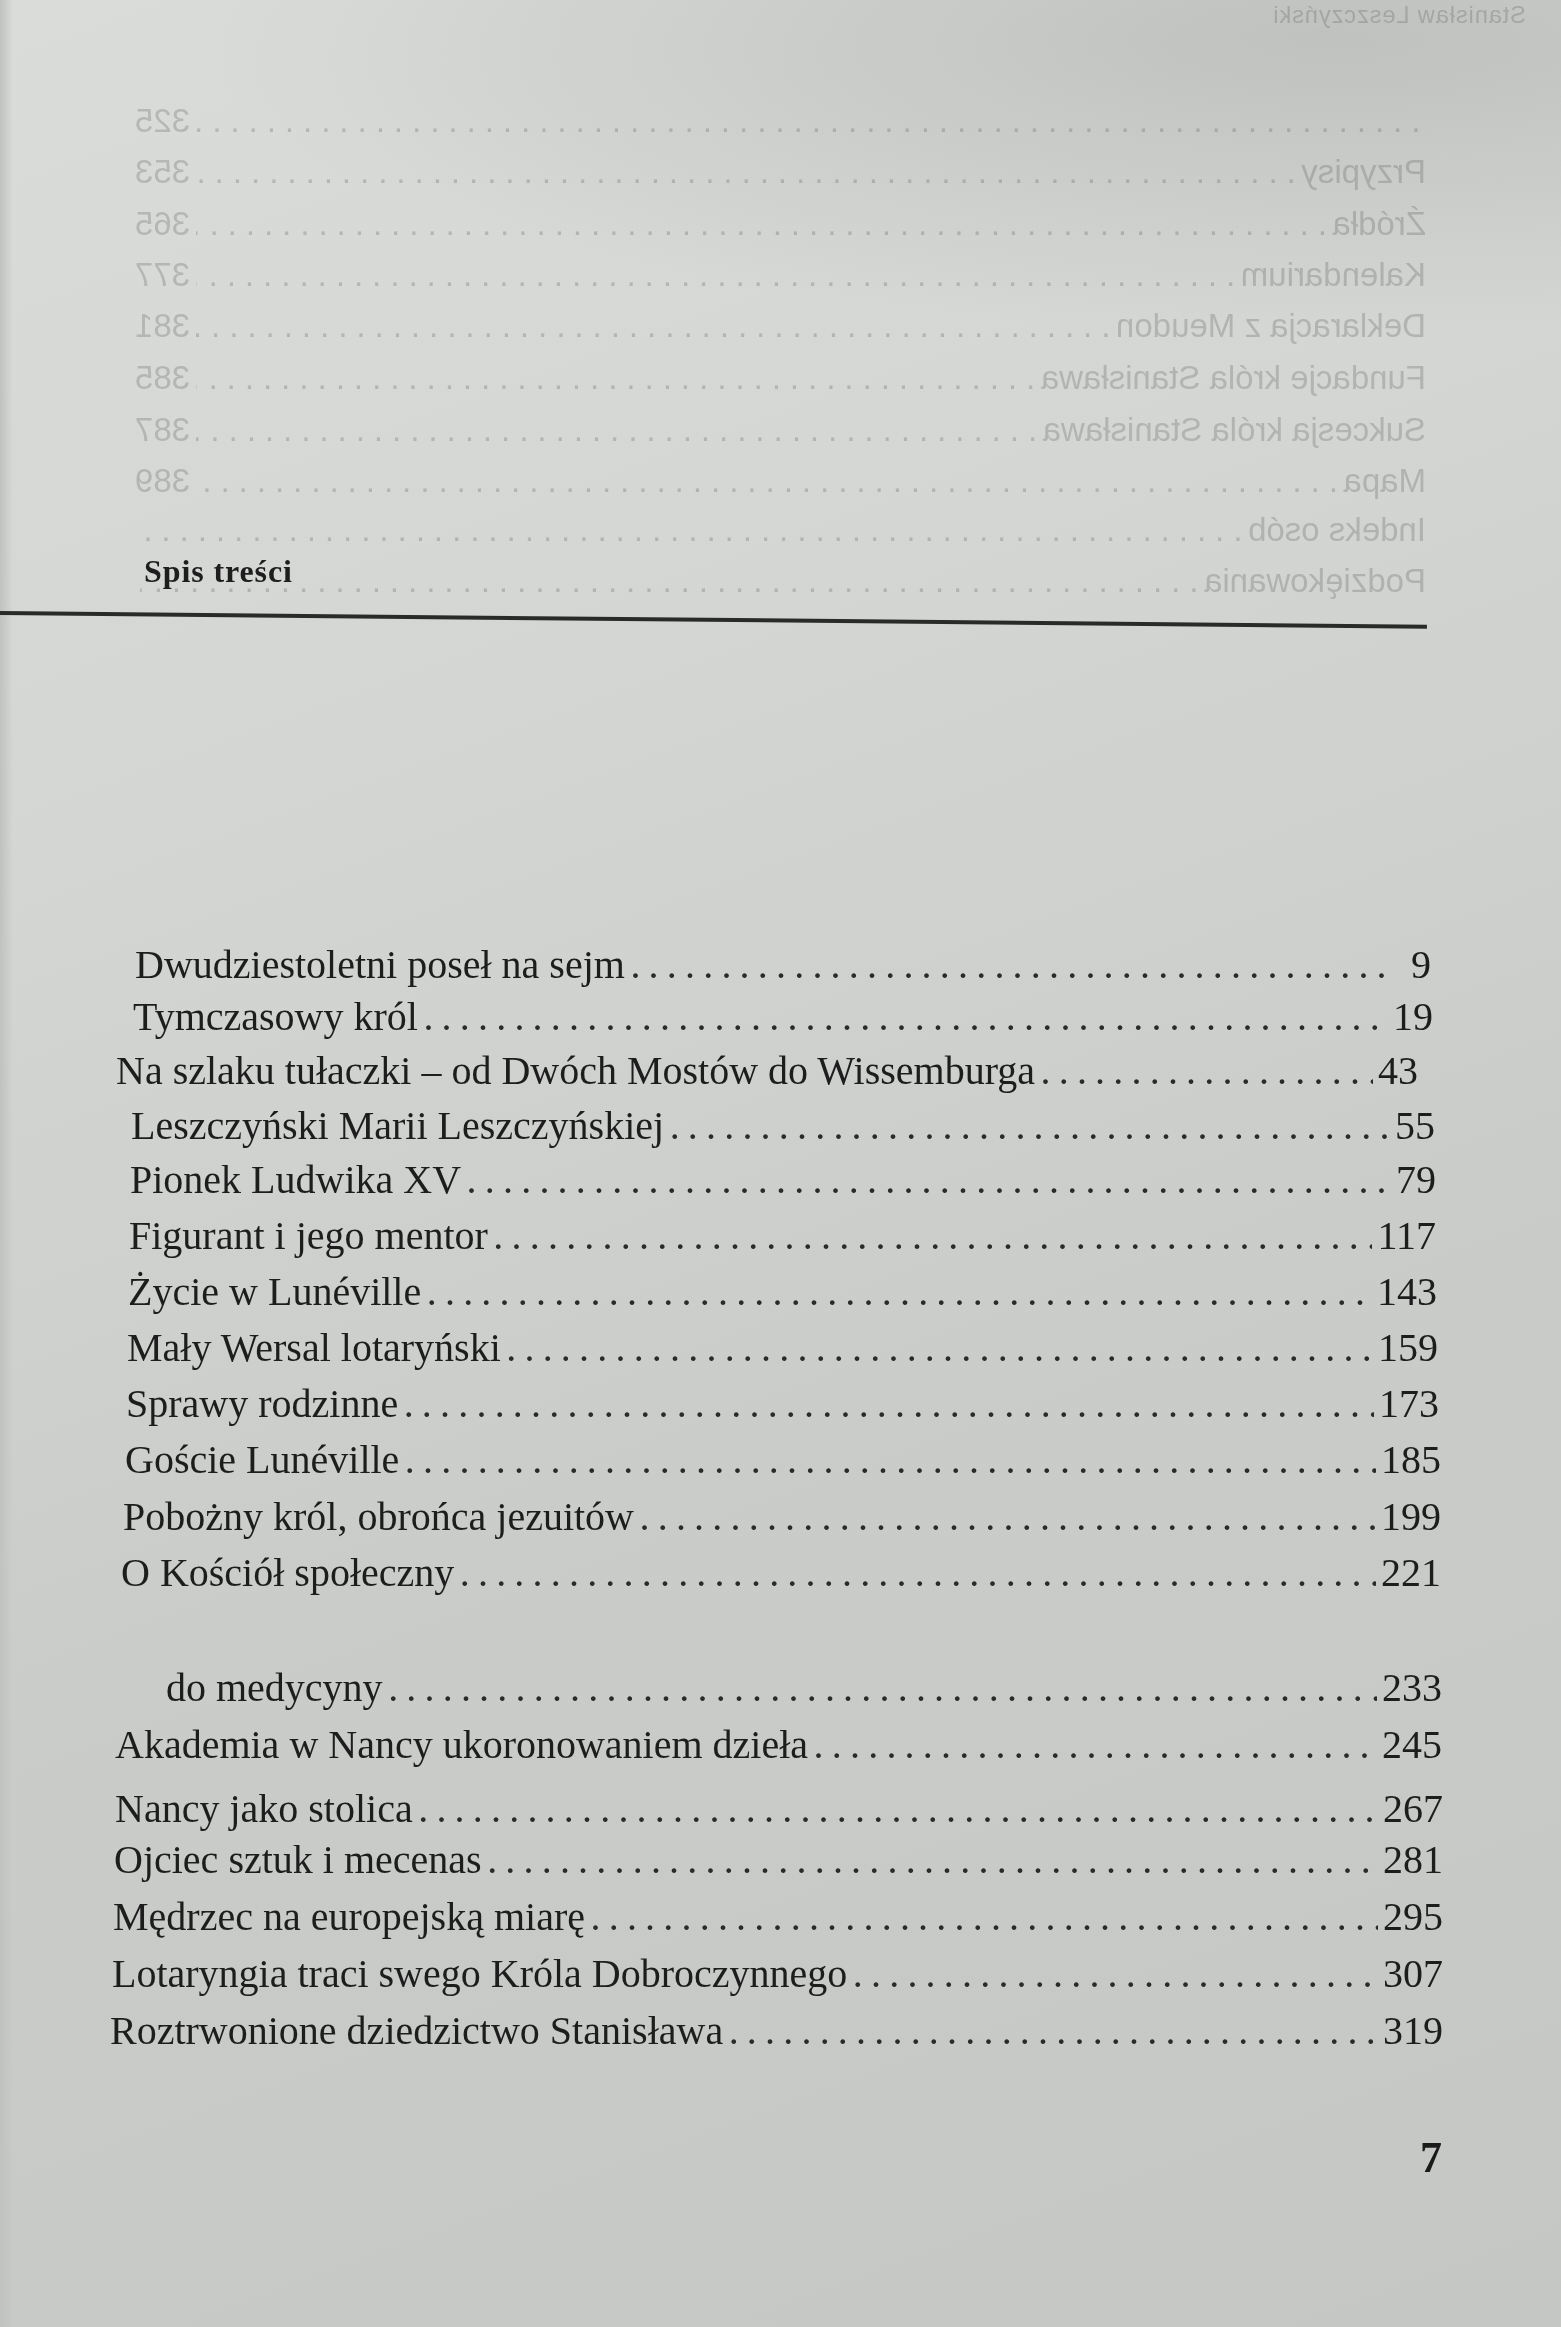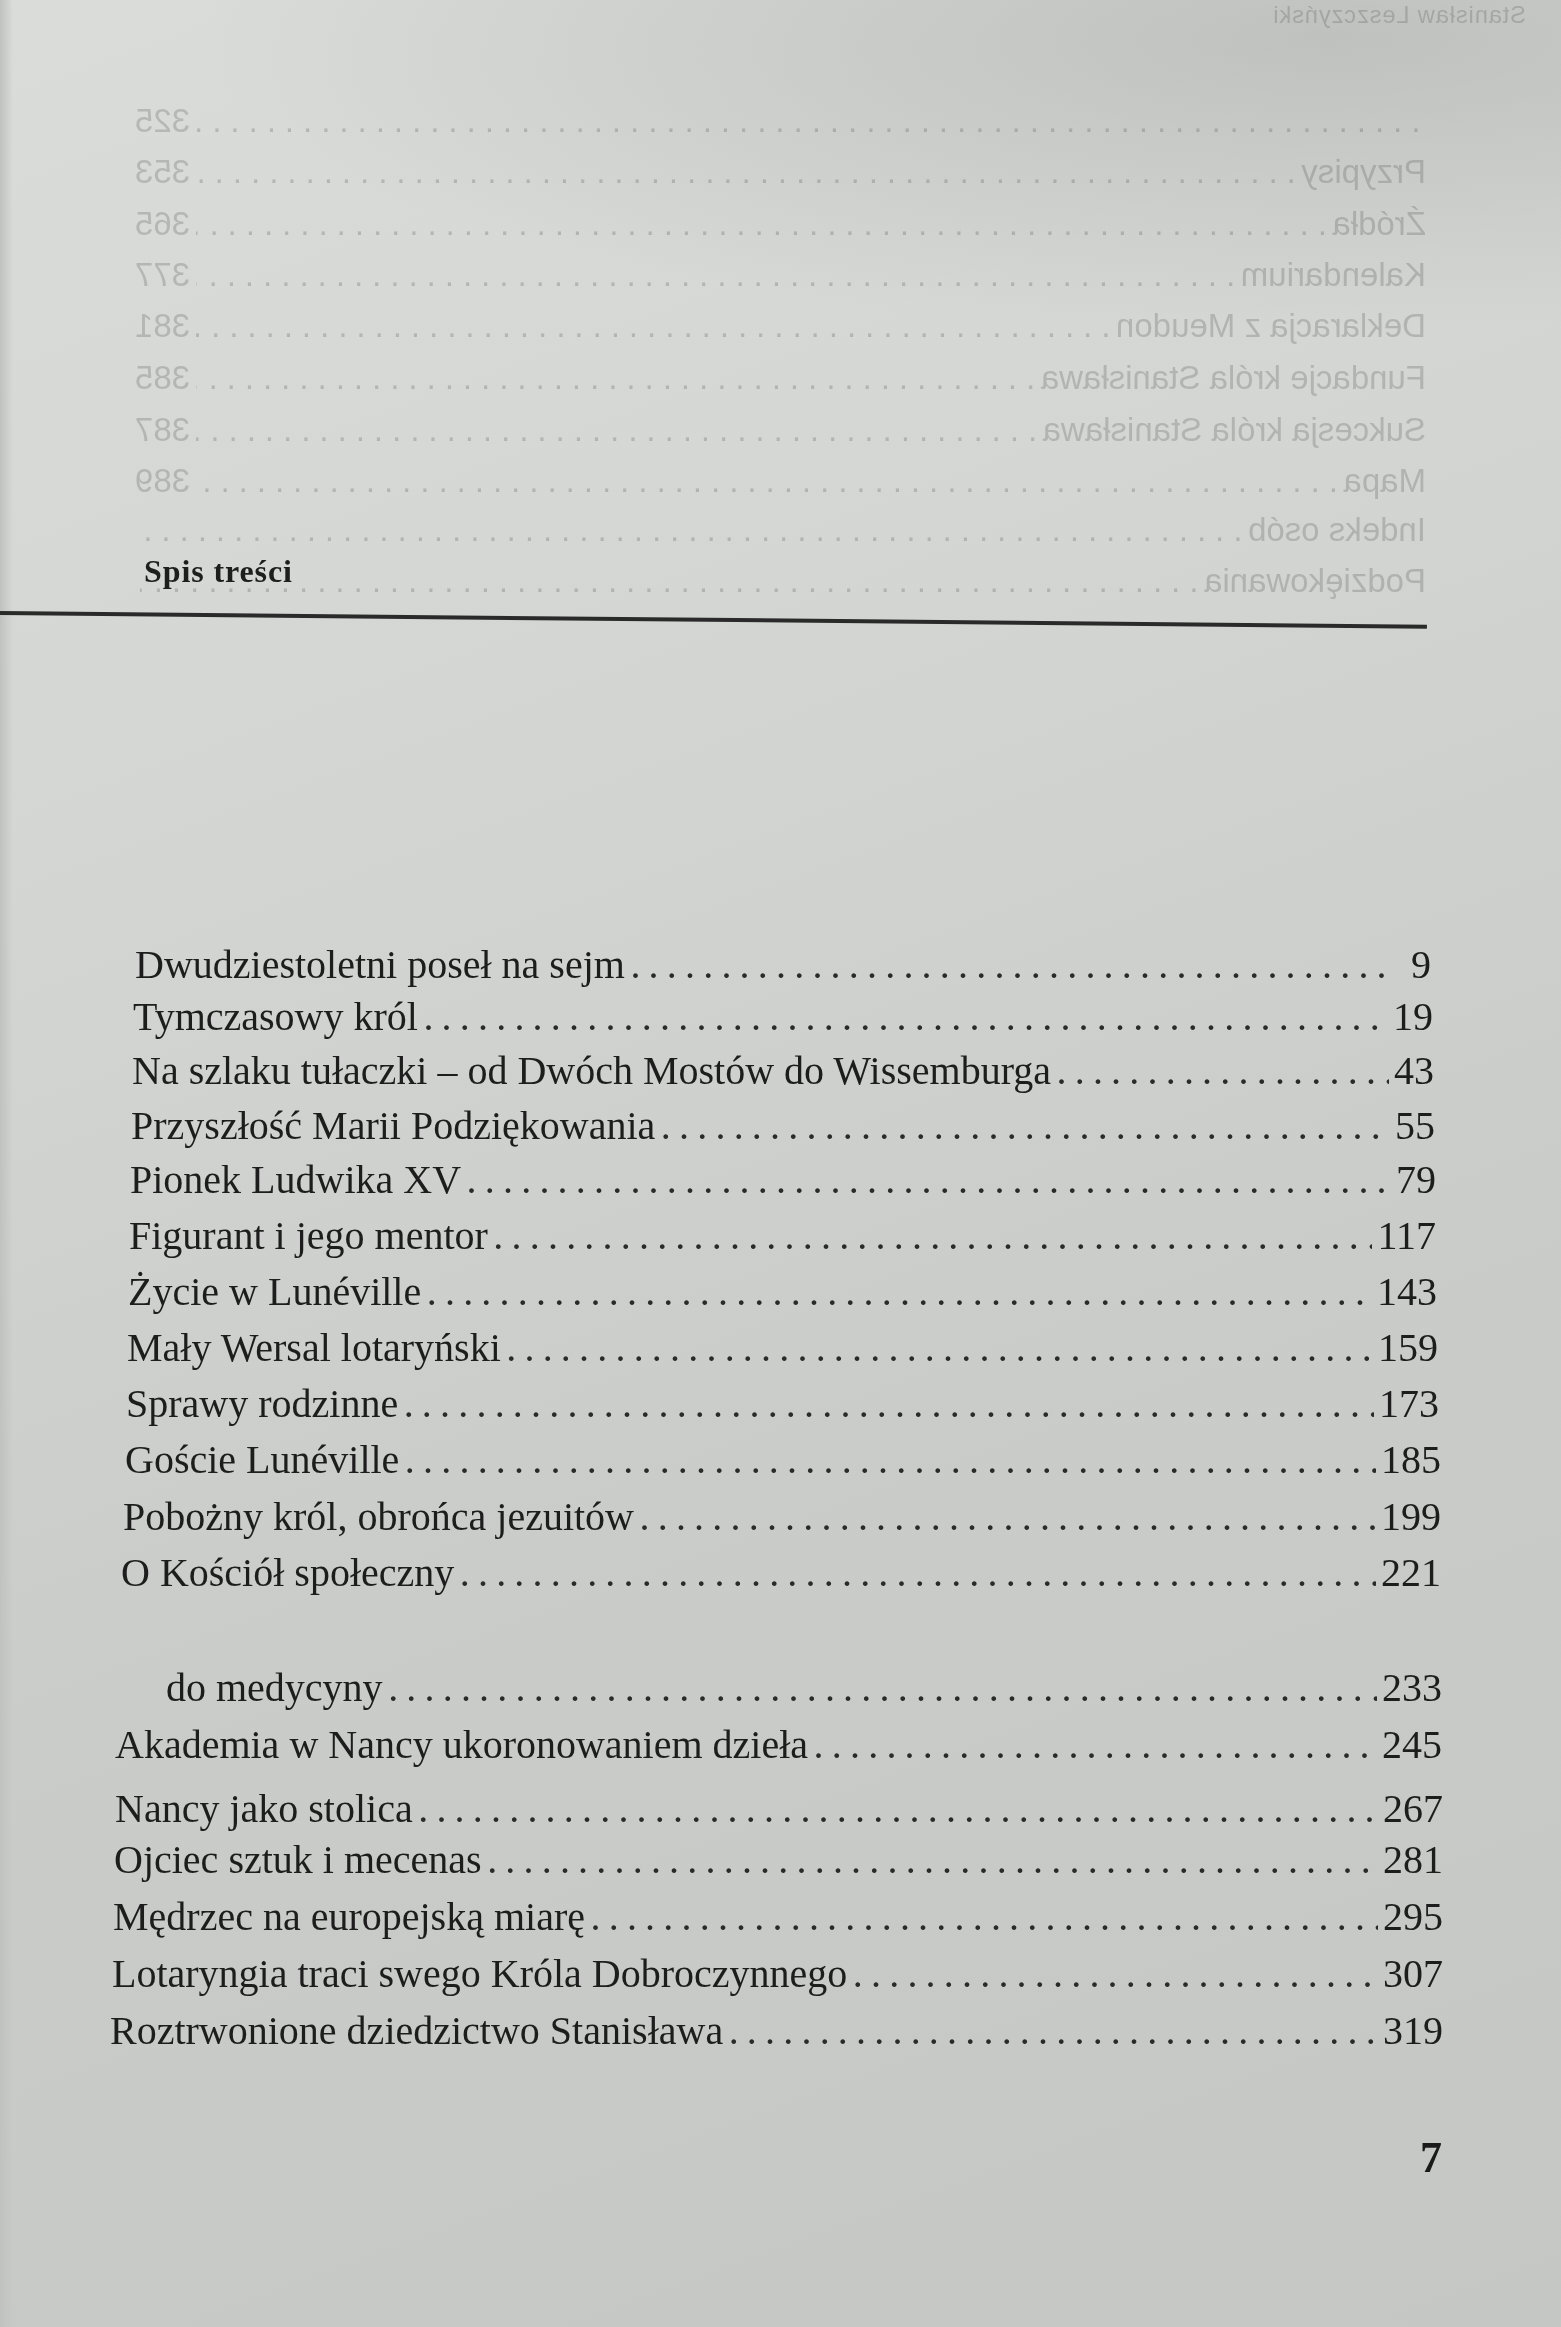--- a/index.html
+++ b/index.html
@@ -196,27 +196,27 @@
   <div class="toc-entry" style="left:135px; top:941px; width:1296px;">
       <span class="t">Dwudziestoletni poseł na sejm</span>
       <span class="d">....................................................................................................</span>
       <span class="p">9</span>
     </div>
   <div class="toc-entry" style="left:133px; top:993px; width:1300px;">
       <span class="t">Tymczasowy król</span>
       <span class="d">....................................................................................................</span>
       <span class="p">19</span>
     </div>
-  <div class="toc-entry" style="left:132px; top:1047px; width:1302px;">
+  <div class="toc-entry" style="left:116px; top:1047px; width:1302px;">
       <span class="t">Na szlaku tułaczki – od Dwóch Mostów do Wissemburga</span>
       <span class="d">....................................................................................................</span>
       <span class="p">43</span>
     </div>
   <div class="toc-entry" style="left:131px; top:1102px; width:1304px;">
-      <span class="t">Przyszłość Marii Podziękowania</span>
+      <span class="t">Leszczyński Marii Leszczyńskiej</span>
       <span class="d">....................................................................................................</span>
       <span class="p">55</span>
     </div>
   <div class="toc-entry" style="left:130px; top:1156px; width:1306px;">
       <span class="t">Pionek Ludwika XV</span>
       <span class="d">....................................................................................................</span>
       <span class="p">79</span>
     </div>
   <div class="toc-entry" style="left:129px; top:1212px; width:1307px;">
       <span class="t">Figurant i jego mentor</span>

